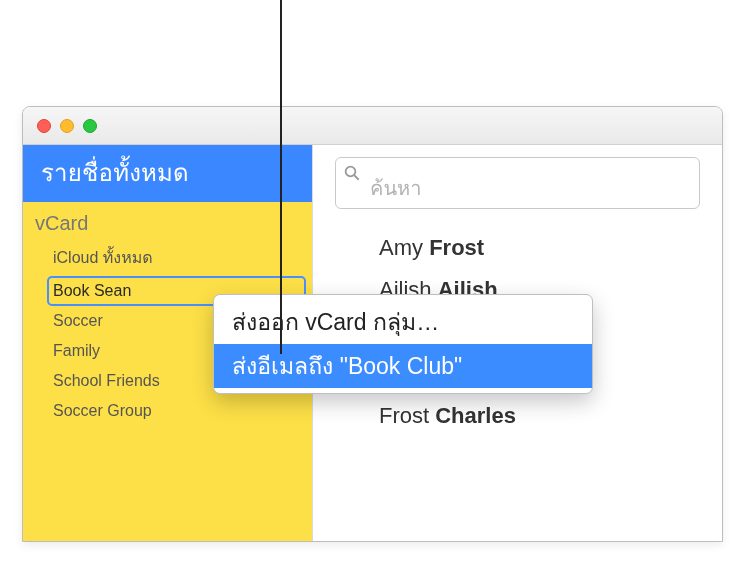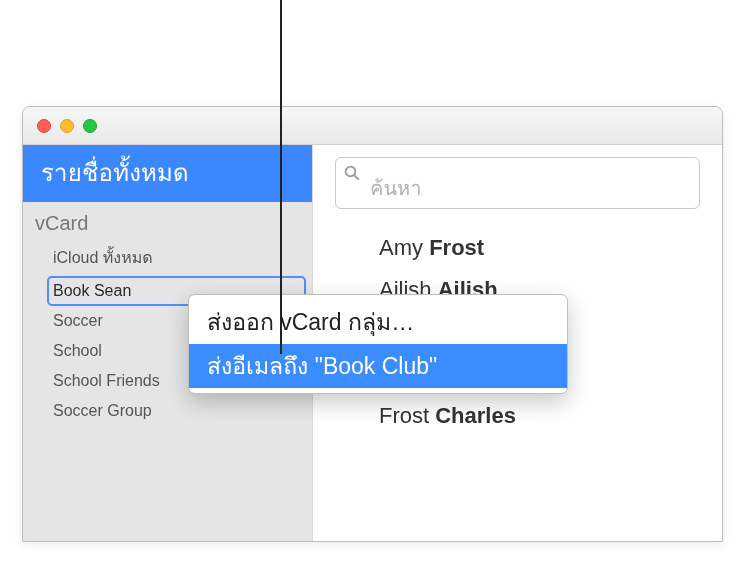--- a/index.html
+++ b/index.html
@@ -39,21 +39,21 @@
   .tl-min   { background: #febc2e; border:1px solid #e0a023;}
   .tl-max   { background: #28c840; border:1px solid #1fa531;}
 
   .content {
     display: flex;
     height: calc(100% - 38px);
   }
   .sidebar {
     width: 290px;
     border-right: 1px solid #d9d9d9;
-    background: #e5e5e5;
+    background: #fde047;
     padding-top: 0;
   }
   .sidebar-header {
     background: #3a87ff;
     color: #fff;
     font-size: 24px;
     font-weight: 400;
     padding: 8px 12px 10px 18px;
     letter-spacing: 0.2px;
   }
@@ -104,21 +104,21 @@
     font-size: 22px;
     color: #333;
     padding: 8px 4px;
     margin-left: 40px;
   }
   .contact-row b { font-weight: 700; }
 
   
   .ctx {
     position: absolute;
-    left: 188px;
+    left: 213px;
     top: 294px;
     width: 380px;
     background: #fff;
     border: 1px solid #bfbfbf;
     border-radius: 7px;
     box-shadow: 0 8px 22px rgba(0,0,0,0.22);
     padding: 5px 0;
     z-index: 50;
   }
   .ctx-item {
@@ -154,21 +154,21 @@
     <div class="tl-btn tl-min"></div>
     <div class="tl-btn tl-max"></div>
   </div>
   <div class="content">
     <div class="sidebar">
       <div class="sidebar-header">รายชื่อทั้งหมด</div>
       <div class="section-label">vCard</div>
       <div class="group-item">iCloud ทั้งหมด</div>
       <div class="group-item selected">Book Sean</div>
       <div class="group-item">Soccer</div>
-      <div class="group-item">School</div>
+      <div class="group-item">Family</div>
       <div class="group-item">School Friends</div>
       <div class="group-item">Soccer Group</div>
     </div>
     <div class="main">
       <div class="search-wrap">
         <svg class="search-icon" viewBox="0 0 24 24" fill="none" stroke="currentColor" stroke-width="2.4">
           <circle cx="10" cy="10" r="6.5"></circle>
           <line x1="15" y1="15" x2="21" y2="21"></line>
         </svg>
         <input class="search" type="text" placeholder="ค้นหา" style="">

